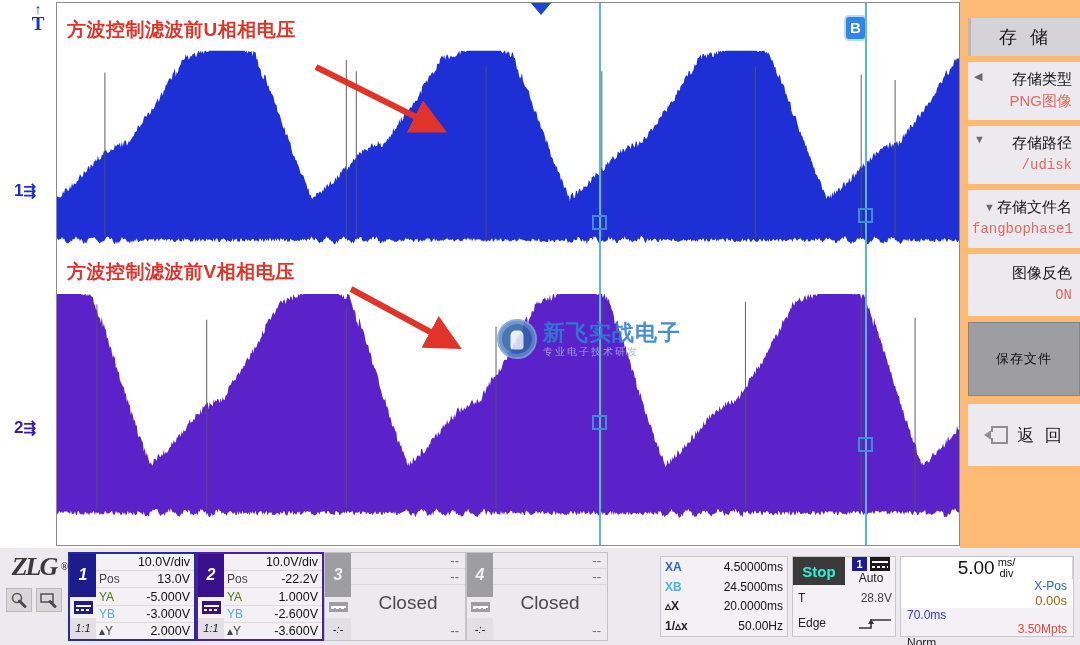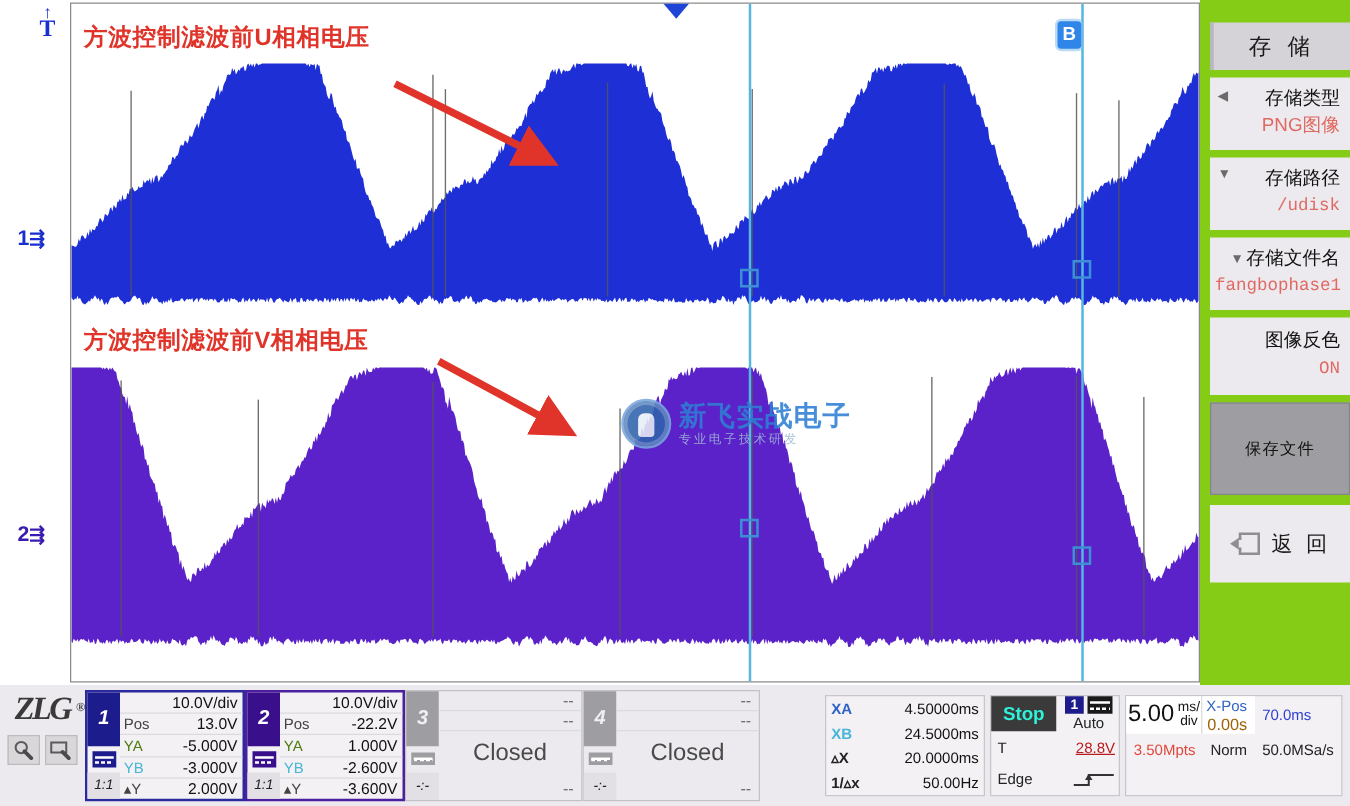--- a/index.html
+++ b/index.html
@@ -79,21 +79,21 @@
     content:""; position:absolute; left:50%; top:52%; transform:translate(-50%,-50%);
     width:13px; height:19px; border-radius:5px 5px 3px 3px; background:#e8eef6;
   }
   .wm-text-main { color: #2e7fd4; font-size: 22px; font-weight: 800; letter-spacing: 1px; }
   .wm-text-sub { color: #9db7d4; font-size: 10px; letter-spacing: 2px; }
   .wm-col { display:flex; flex-direction:column; line-height:1.12; }
 
   
   .menu {
     position: absolute; right: 0; top: 0; width: 120px; height: 548px;
-    background: #84cc16;
+    background: #fdba74;
   }
   .menu-title {
     position: relative; margin: 18px 0 0 8px; width: 112px; height: 38px;
     background: #d6d3d8; border-left: 3px solid #b9b6bd;
     display: flex; align-items: center; justify-content: center;
     font-size: 18px; color: #1a1a1a; letter-spacing: 4px;
   }
   .menu-item {
     position: relative; margin: 6px 0 0 8px; width: 112px;
     background: #eceaee; padding: 6px 8px 8px 8px;
@@ -213,27 +213,27 @@
   .mode-n { width:15px; height:14px; background:#1c1c8c; color:#fff; font-size:11px;
       display:flex; align-items:center; justify-content:center; font-weight:bold;}
   .mode-g { width:20px; height:14px; background:#1a1a1a; position:relative;}
   .mode-g::before{content:"";position:absolute;left:2px;right:2px;top:4px;height:2px;background:#fff;}
   .mode-g::after{content:"";position:absolute;left:2px;right:2px;bottom:3px;height:2px;
       background:repeating-linear-gradient(to right,#fff 0 3px, transparent 3px 5px);}
   .mode-label { font-size:12px; color:#222; }
   .tp-cell { display:flex; align-items:center; padding:0 5px; }
   .tp-cell.right { justify-content:flex-end; }
   .tp-cell .lbl { color:#222; }
-  .tp-cell .val { color:#b91c1c;text-decoration:underline; }
+  .tp-cell .val { color:#404040; }
   .edge-glyph { display:inline-block; width:34px; height:13px; position:relative;}
   .edge-glyph svg{display:block;}
 
   .time-panel {
     width: 174px; margin: 8px 6px 8px 4px; background:#f3f1f4; border:1px solid #c8c6ca;
-    display:grid; grid-template-columns: 1fr 1fr 1fr; grid-template-rows: 1.25fr 1fr 1fr;
+    display:grid; grid-template-columns: 1fr; grid-template-rows: 1.25fr 1fr 1fr;
     font-size:12px;
   }
   .tb-main { display:flex; align-items:center; justify-content:center; gap:3px;
      background:#ffffff; border-right:1px solid #d4d2d6;}
   .tb-main .num { font-size:19px; color:#111; }
   .tb-main .unit { font-size:11px; color:#111; line-height:11px; text-align:center;}
   .tb-xpos { display:flex; flex-direction:column; align-items:flex-end; justify-content:center;
      padding-right:6px; background:#ffffff;}
   .tb-xpos .k { color:#2f63c8; font-size:12px; }
   .tb-xpos .v { color:#a16207; font-size:13px; }

